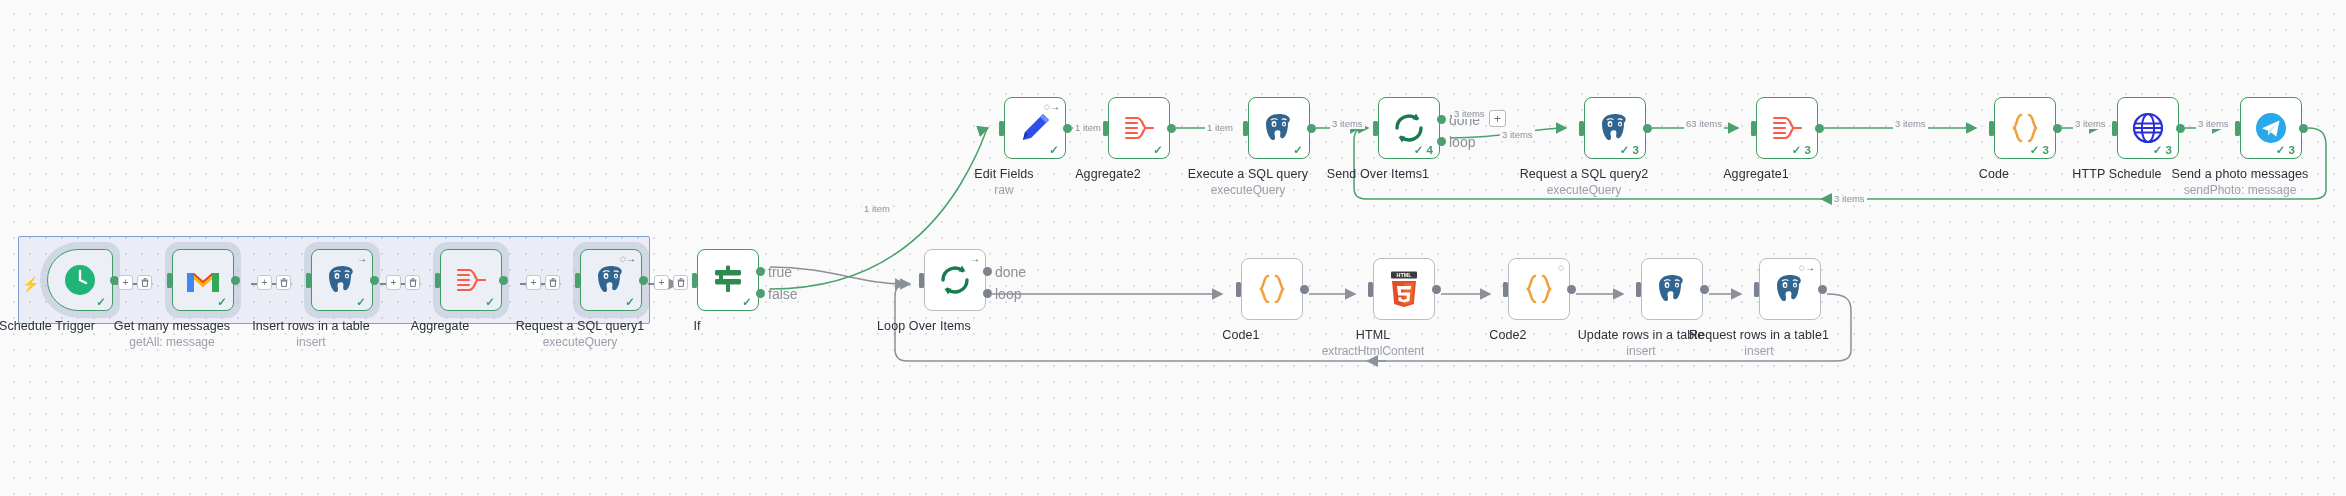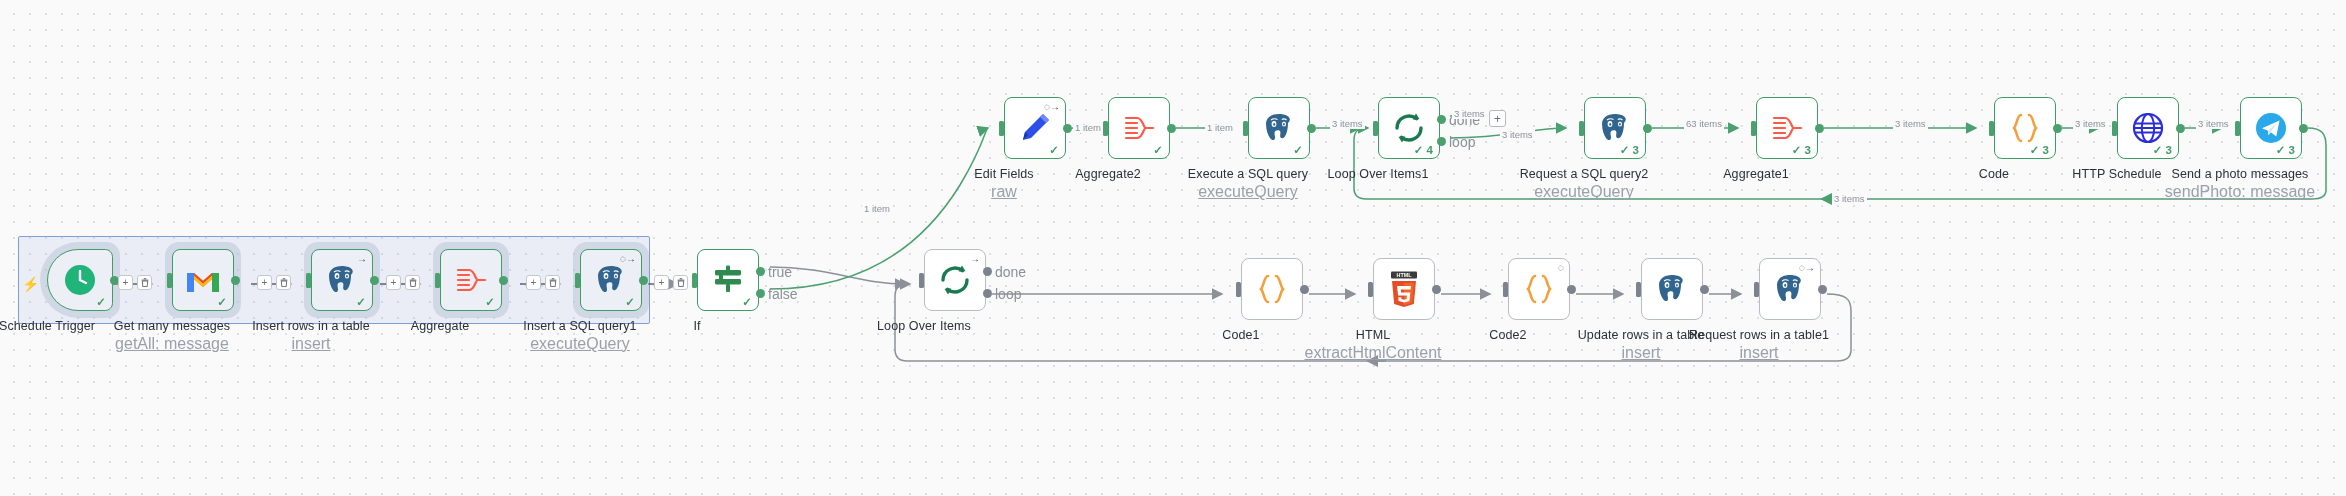--- a/index.html
+++ b/index.html
@@ -50,21 +50,21 @@
   .nlabel {
     position: absolute; top: 70px; left: 50%;
     transform: translateX(-50%);
     white-space: nowrap;
     font-size: 12.5px; color: #2b2f38; letter-spacing: .1px;
   }
   .nsub {
     position: absolute; top: 86px; left: 50%;
     transform: translateX(-50%);
     white-space: nowrap;
-    font-size: 16px; color: #9aa0ab; text-decoration: underline;
+    font-size: 12px; color: #9aa0ab;
   }
   .tick {
     position: absolute; right: 6px; bottom: 2px;
     font-size: 11.5px; color: #3f9c63; line-height: 1;
     white-space: nowrap; font-weight: 600;
   }
   .corner {
     position: absolute; right: 5px; top: 4px;
     font-size: 10px; color: #3a3f4a; line-height: 1;
     white-space: nowrap;
@@ -294,21 +294,21 @@
       </g>
       <path d="M9 9 C11 7.5 14 7.5 15.5 8.6" stroke="#fff" stroke-width="1.1" fill="none"></path>
       <path d="M24.5 9 C23 7.7 21 7.7 19.8 8.5" stroke="#fff" stroke-width="1.1" fill="none"></path>
     </svg>
           </span>
           <span class="corner">◌→</span>
           <span class="tick">✓</span>
         </div>
         <div class="port out g" style="left:59px; top:26.5px;"></div>
         <div class="port inp g" style="top:23.5px;"></div>
-        <div class="nlabel">Insert a SQL query1</div>
+        <div class="nlabel">Request a SQL query1</div>
         <div class="nsub">executeQuery</div>
       </div>
       <div class="node" style="left: 697px; top: 249px;">
         <div class="nbox ok">
       <span>
             <svg class="ic" width="34" height="32" viewBox="0 0 34 32">
       <g fill="#2e8a4f">
         <rect x="4" y="6" width="26" height="5.5" rx="1.4"></rect>
         <rect x="4" y="15" width="26" height="5.5" rx="1.4"></rect>
         <rect x="15" y="1.5" width="4" height="6" rx="1"></rect>
@@ -530,21 +530,21 @@
       <path d="M10 31.5 L6.5 25.8 L13.4 25.4 Z" fill="#1a7a4f"></path>
     </svg>
           </span>
           <span class="tick">✓ 4</span>
         </div>
         <div class="port out g" style="left:59px; top:18px;"></div>
         <div class="plabel" style="top:15px; left:71px;">done</div>
         <div class="port out g" style="left:59px; top:40px;"></div>
         <div class="plabel" style="top:37px; left:71px;">loop</div>
         <div class="port inp g" style="top:23.5px;"></div>
-        <div class="nlabel">Loop Over Items1</div>
+        <div class="nlabel">Send Over Items1</div>
       </div>
       <div class="node" style="left: 1584px; top: 97px;">
         <div class="nbox ok">
       <span>
             <svg class="ic" width="34" height="34" viewBox="0 0 34 34">
       <g fill="#31648f">
         <path d="M17 3 C9 3 4 7 4 13 c0 6 2 11 4 14 1.5 2.3 3.6 2.6 4.6 1.2 .7-1 .4-2.6.1-4.2
                  -.3-1.6-.2-3 .6-3.9 .9-1 2.6-1 3.9-.6 .9.3 1.3 1.2 1.2 2.6 -.1 1.6-.6 3.3 .2 4.4
                  .9 1.2 2.9 1 4.3-1 2-3 3.1-8 3.1-13.5C31 7 25 3 17 3 z"></path>
       </g>

